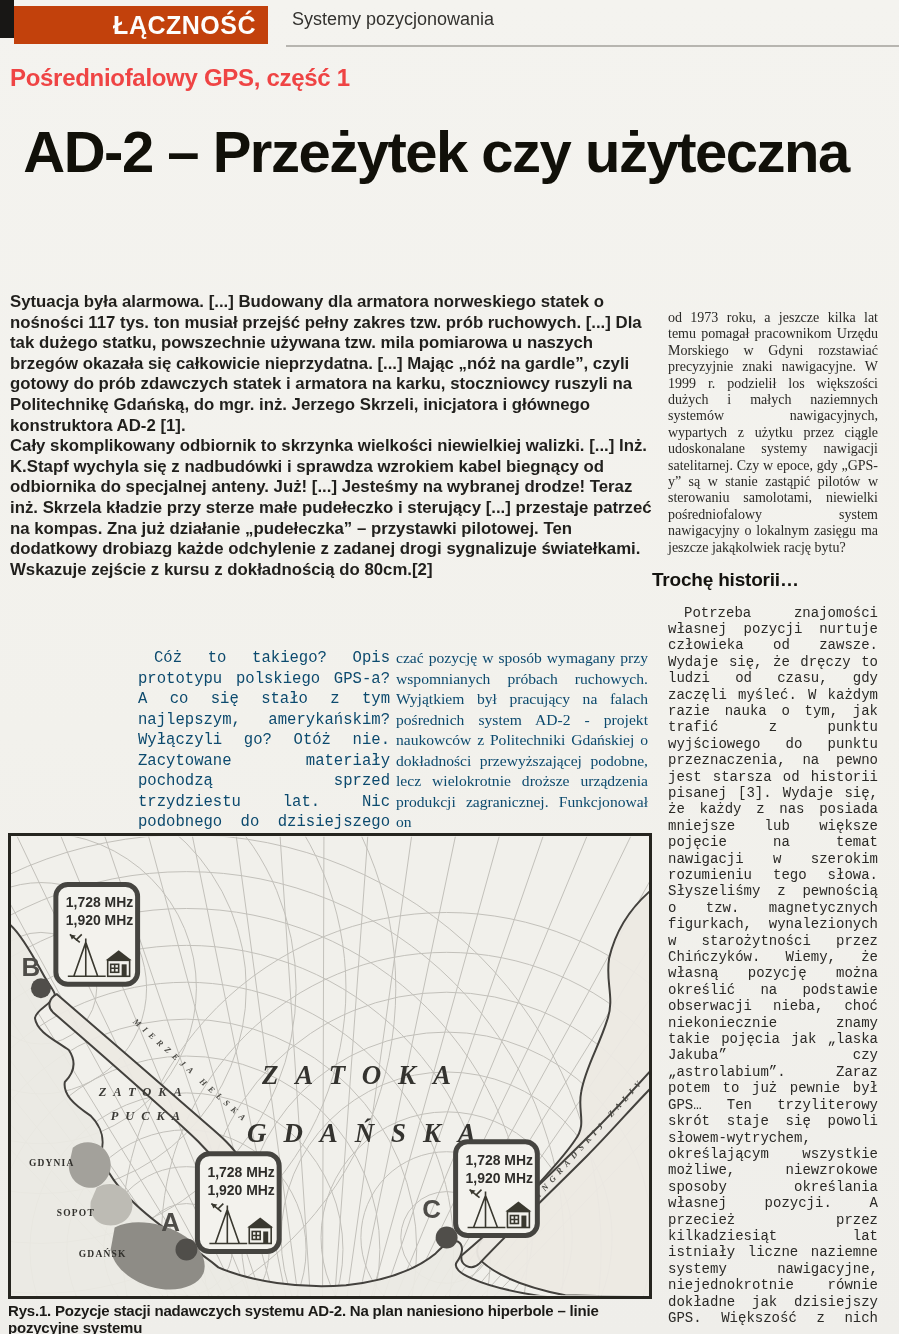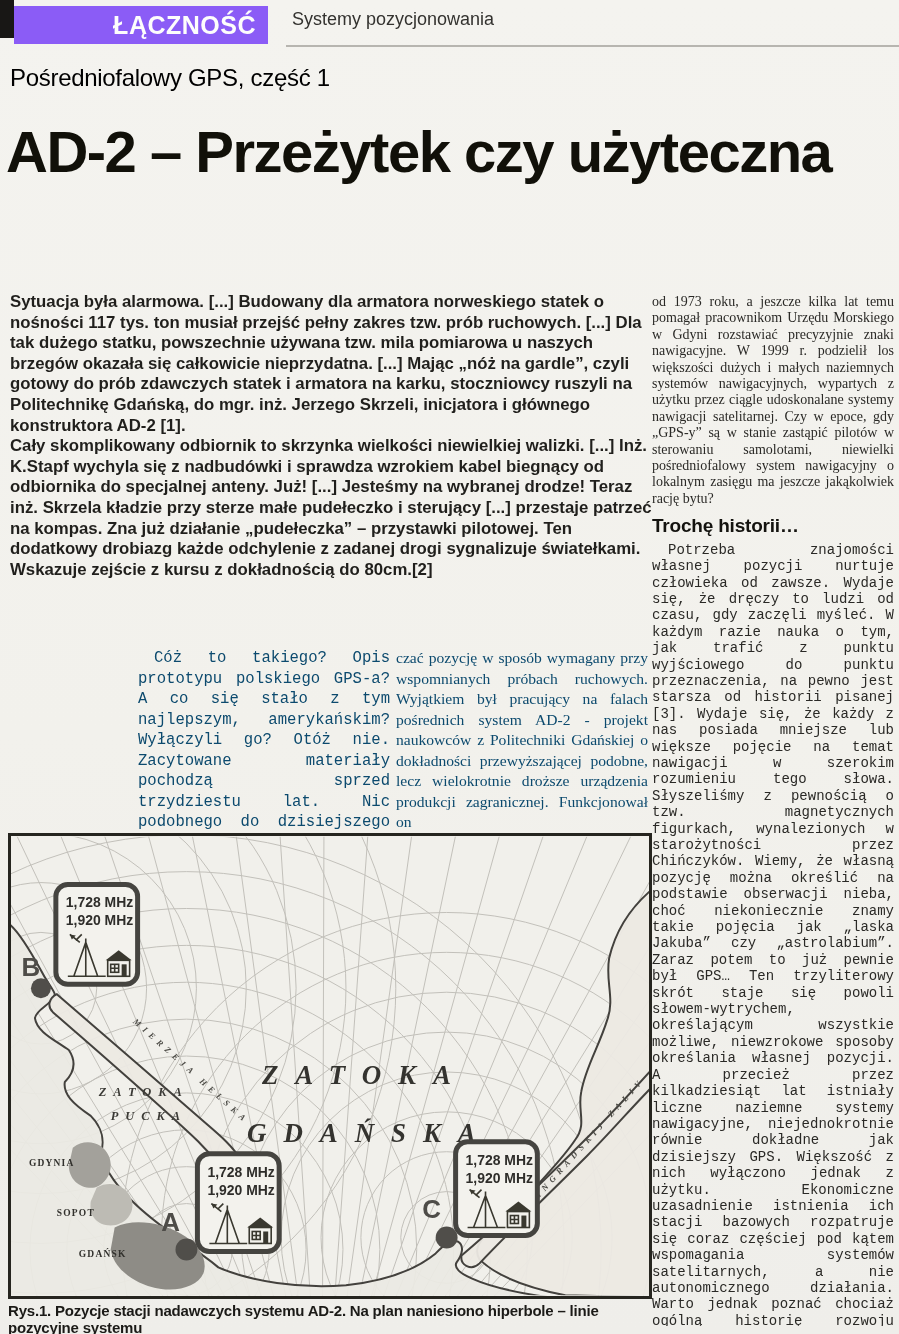--- a/index.html
+++ b/index.html
@@ -5,54 +5,54 @@
   html,body{margin:0;padding:0;}
   body{
     width:899px;height:1334px;position:relative;overflow:hidden;
     background:linear-gradient(180deg,#f4f3ef 0%,#f2f1ec 55%,#efeeea 100%);
     font-family:"Liberation Serif",serif;color:#23221f;
   }
   .abs{position:absolute;}
 
   
   #corner-block{left:0;top:6;width:14px;height:38px;background:#181715;}
-  #section-bar{left:14px;top:6px;width:254px;height:38px;background:#8b5cf6;}
+  #section-bar{left:14px;top:6px;width:254px;height:38px;background:#c2410c;}
   #section-bar .lbl{
     display:block;text-align:right;padding-right:12px;line-height:38px;
     font-family:"Liberation Sans",sans-serif;font-weight:bold;font-size:25px;
     color:#fdfdfc;letter-spacing:.5px;
   }
   #section-topic{left:292px;top:9px;font-family:"Liberation Sans",sans-serif;
     font-size:18px;color:#33322f;}
   #header-rule{left:286px;top:45px;width:613px;height:2px;background:#b7b5b0;}
 
   
   #kicker{left:10px;top:64px;font-family:"Liberation Sans",sans-serif;
-    font-weight:normal;font-size:24px;color:#000000;letter-spacing:-.3px;}
+    font-weight:bold;font-size:24px;color:#ef4444;letter-spacing:-.3px;}
   #headline{left:6px;top:108px;width:860px;
     font-family:"Liberation Sans",sans-serif;font-weight:bold;
     font-size:58px;line-height:88px;letter-spacing:-1.5px;color:#111009;}
-  #headline span{display:block;}
+  #headline span{display:block;text-align:center;}
 
   
   #lead{left:10px;top:292px;width:648px;height:340px;overflow:hidden;
     font-family:"Liberation Sans",sans-serif;font-weight:bold;
     font-size:16.8px;line-height:20.6px;color:#201f1c;white-space:pre-line;}
 
   
   .midcol{top:648px;width:252px;height:190px;overflow:hidden;
     font-size:15.6px;line-height:20.5px;text-align:justify;color:#0c4a6e;}
   #col-a{left:138px;}
   #col-b{left:396px;}
   .indent{text-indent:16px;font-family:Liberation Mono, monospace;}
 
   
   #rail{left:652px;top:294px;width:242px;height:1032px;overflow:hidden;
     font-size:14px;line-height:16.4px;text-align:justify;color:#2a2926;}
-  #rail p{margin:0;}
+  #rail p{margin:16px;}
   #history-heading{font-family:"Liberation Sans",sans-serif;font-weight:bold;
     font-size:19px;color:#14130f;margin:11px 0 7px 0;letter-spacing:-.2px;}
 
   
   #map-frame{left:8px;top:833px;width:638px;height:460px;background:#f1f0eb;
     border:3px solid #26251f;box-sizing:content-box;}
   #map-svg{display:block;width:638px;height:460px;}
   #fig-caption{left:8px;top:1302px;width:644px;
     font-family:"Liberation Sans",sans-serif;font-weight:bold;
     font-size:15px;color:#1b1a17;letter-spacing:-.2px;}

